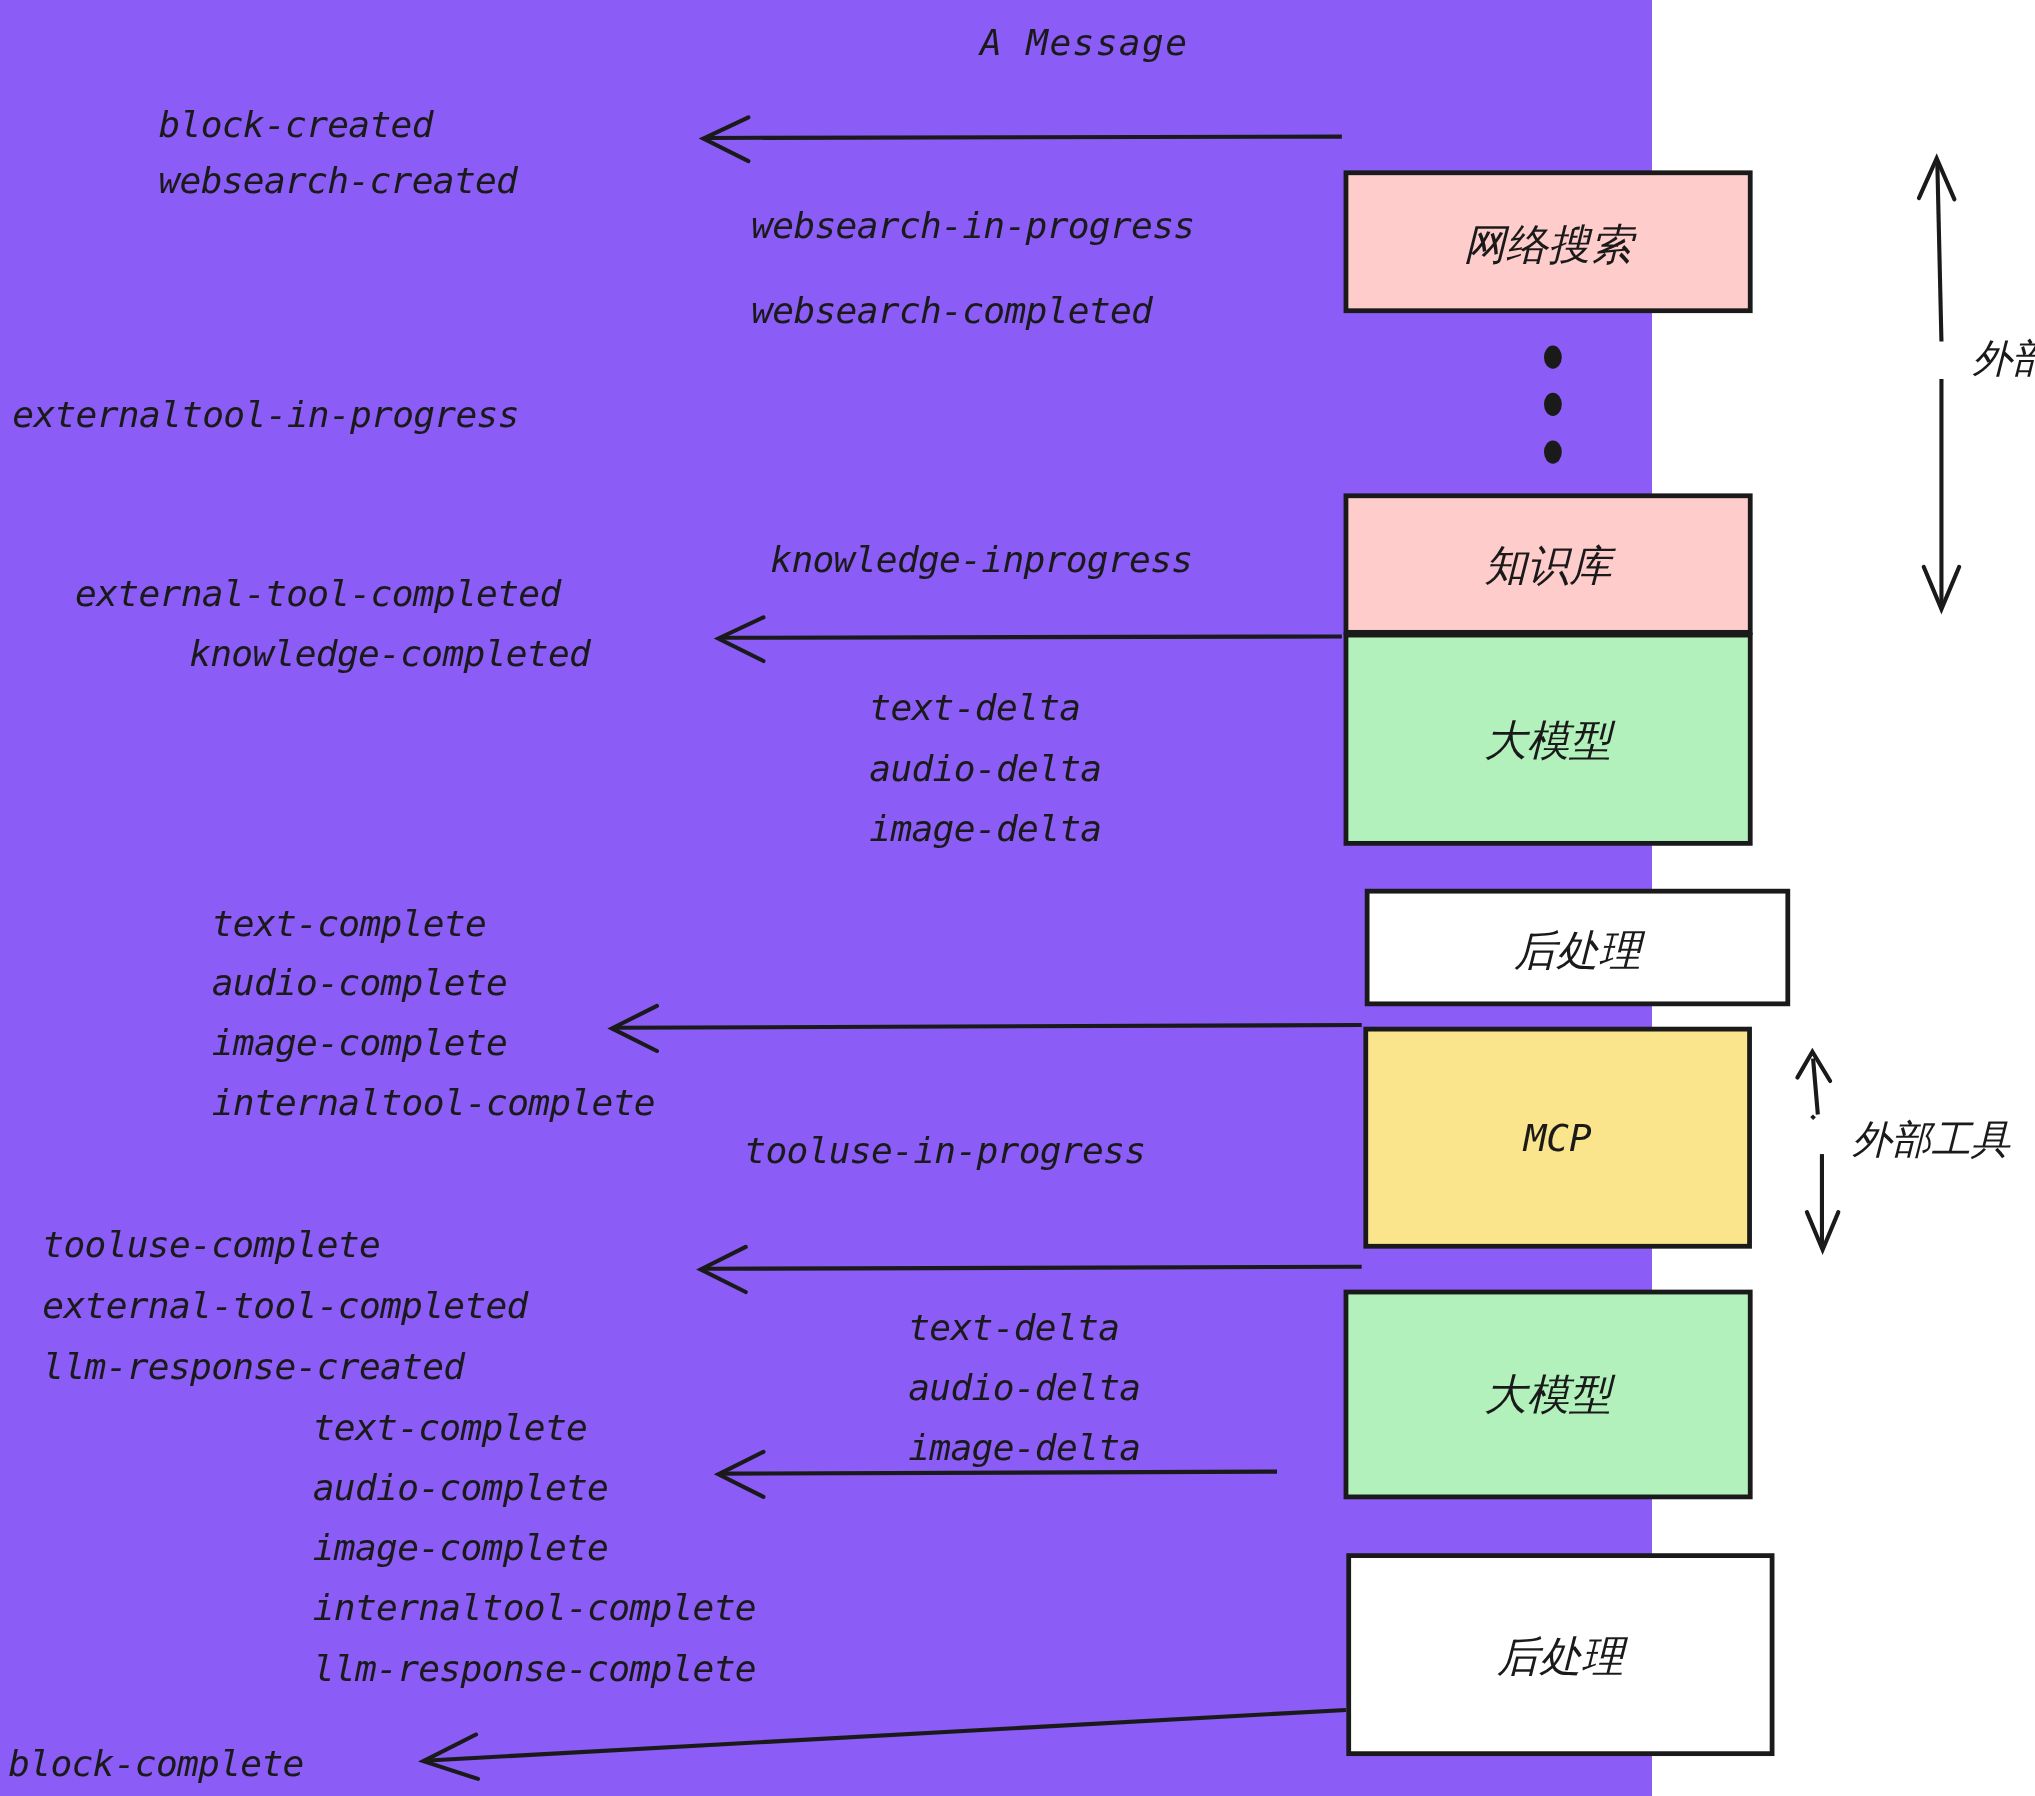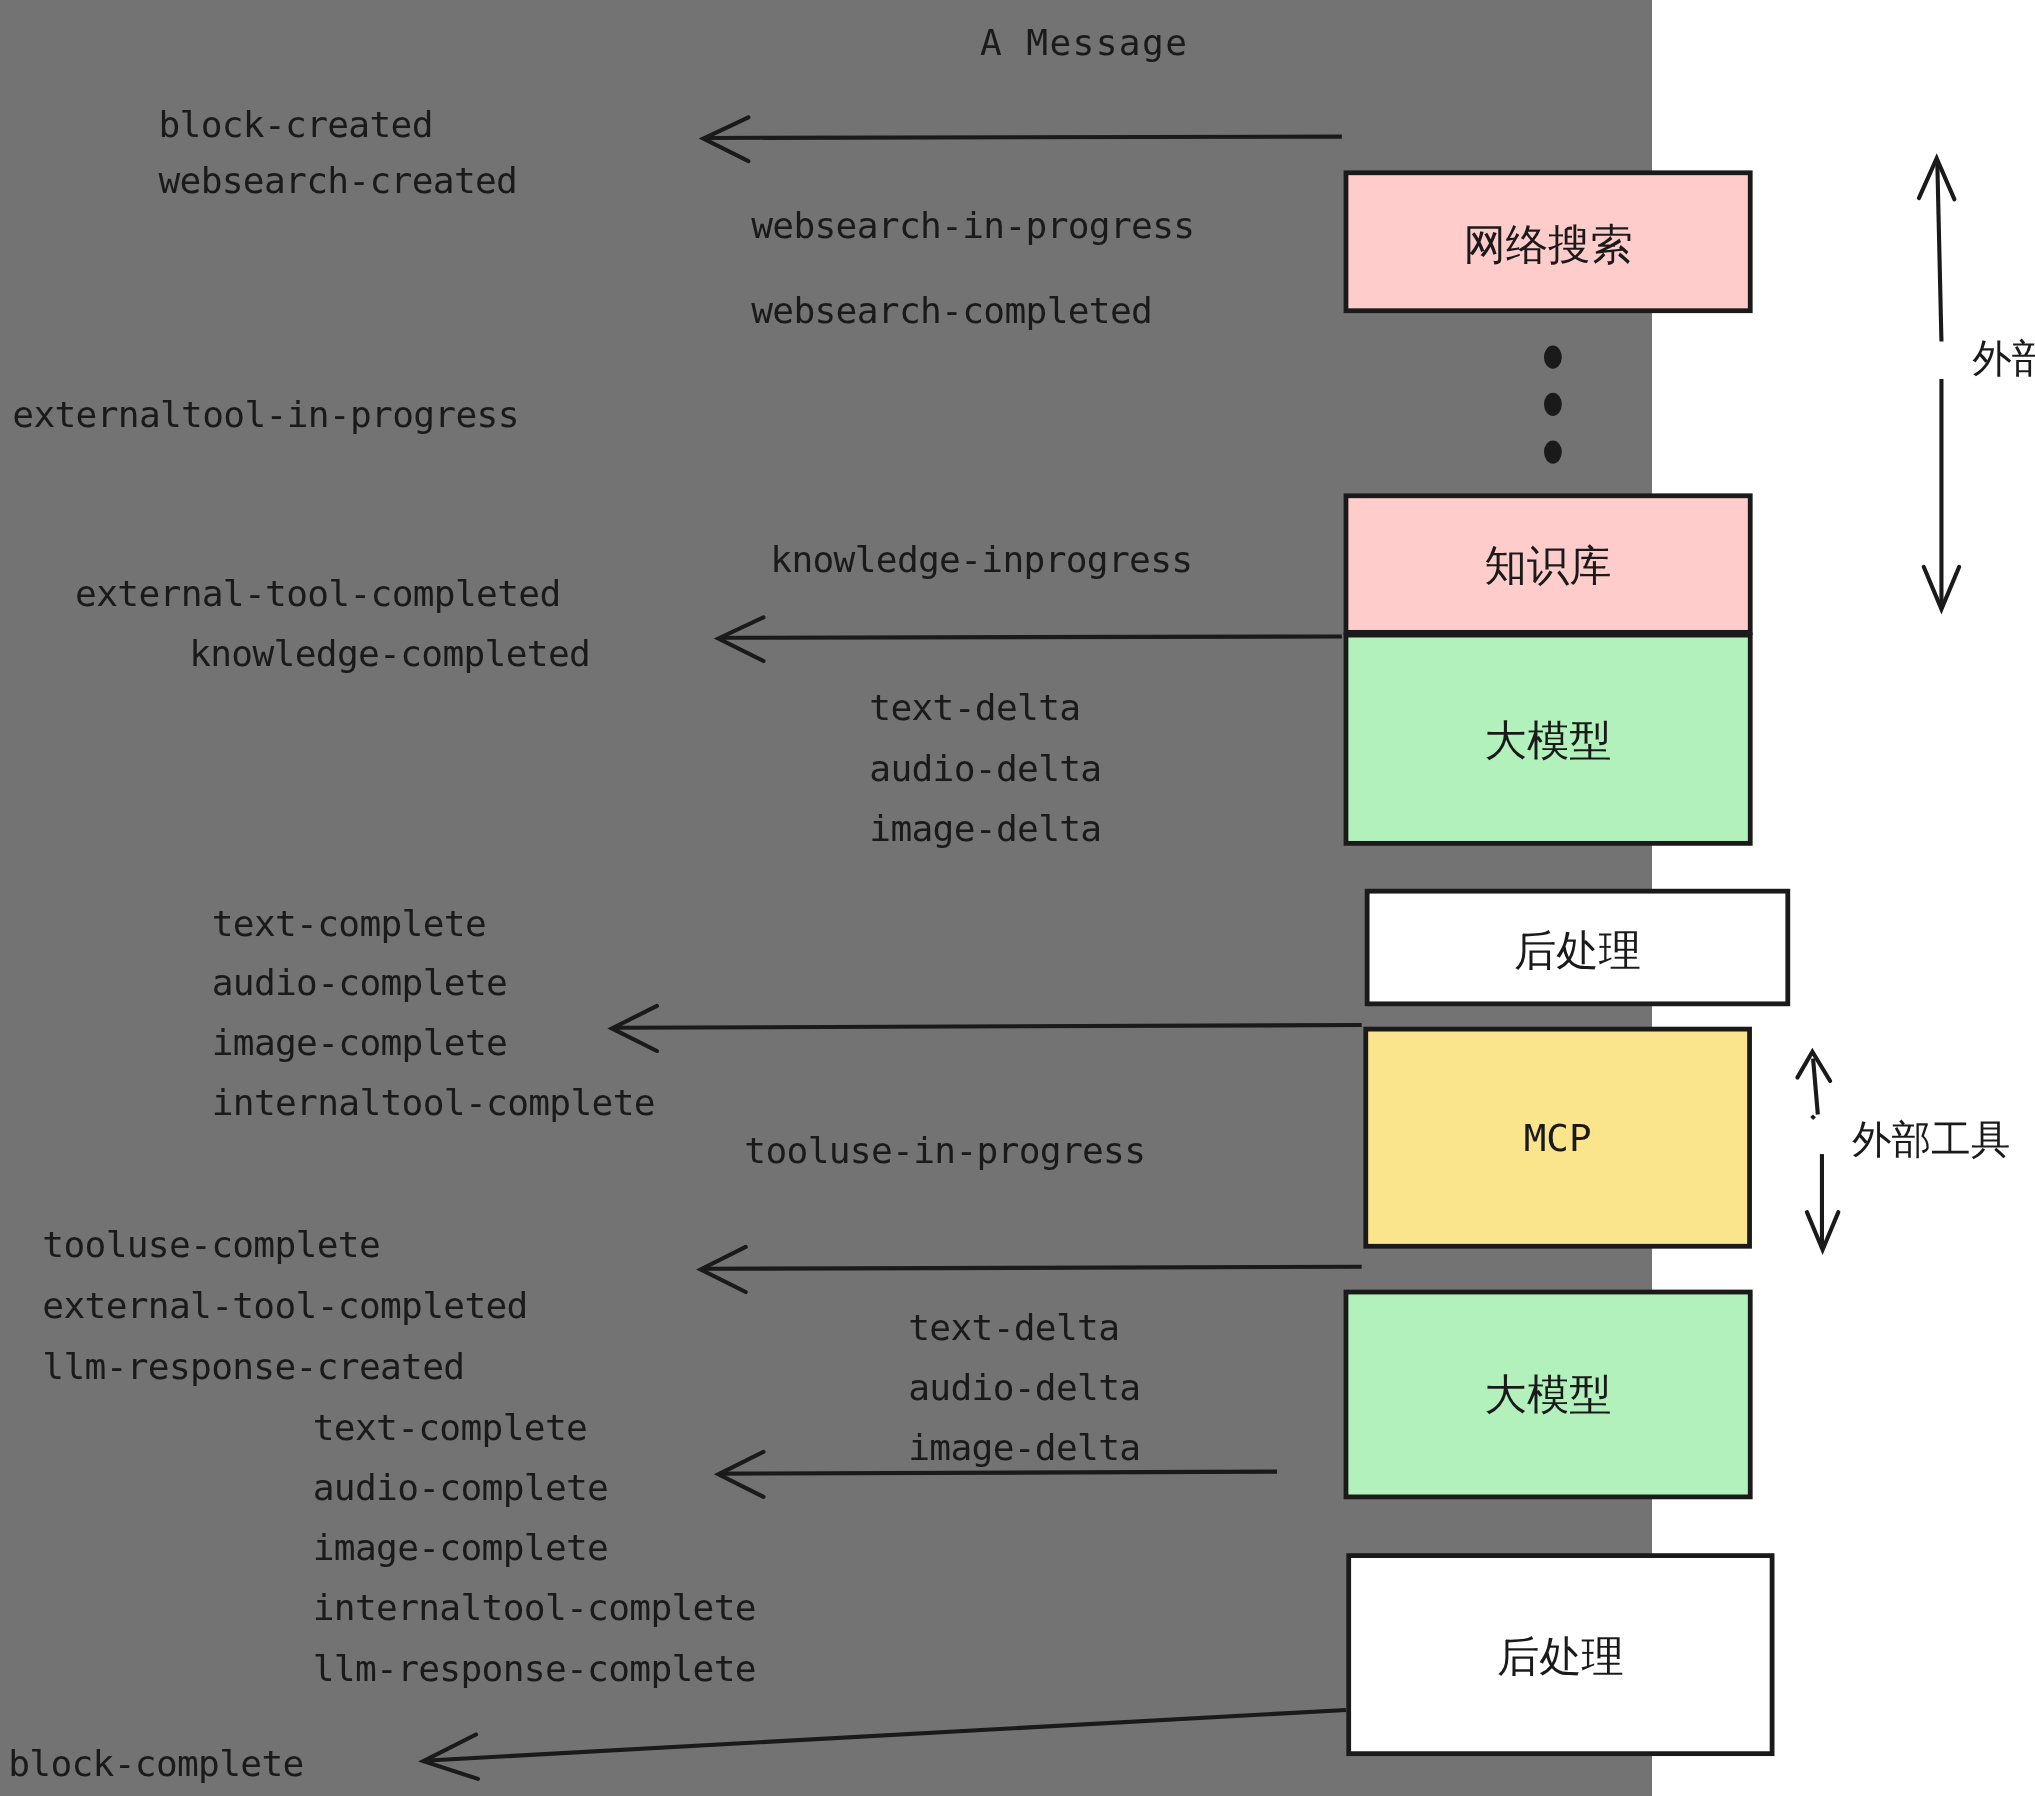--- a/index.html
+++ b/index.html
@@ -10,21 +10,22 @@
   body {
     width: 2035px;
     height: 1796px;
     font-family: "DejaVu Sans Mono", monospace;
     overflow: hidden;
   }
   #diagram-root {
     position: relative;
     width: 1652px;
     height: 1796px;
-    background: #737373;
+    background: #8b5cf6;
+    font-style: italic;
   }
   svg#diagram-svg {
     position: absolute;
     left: 0;
     top: 0;
     width: 2035px;
     height: 1796px;
     display: block;
   }
   .ev-label {

